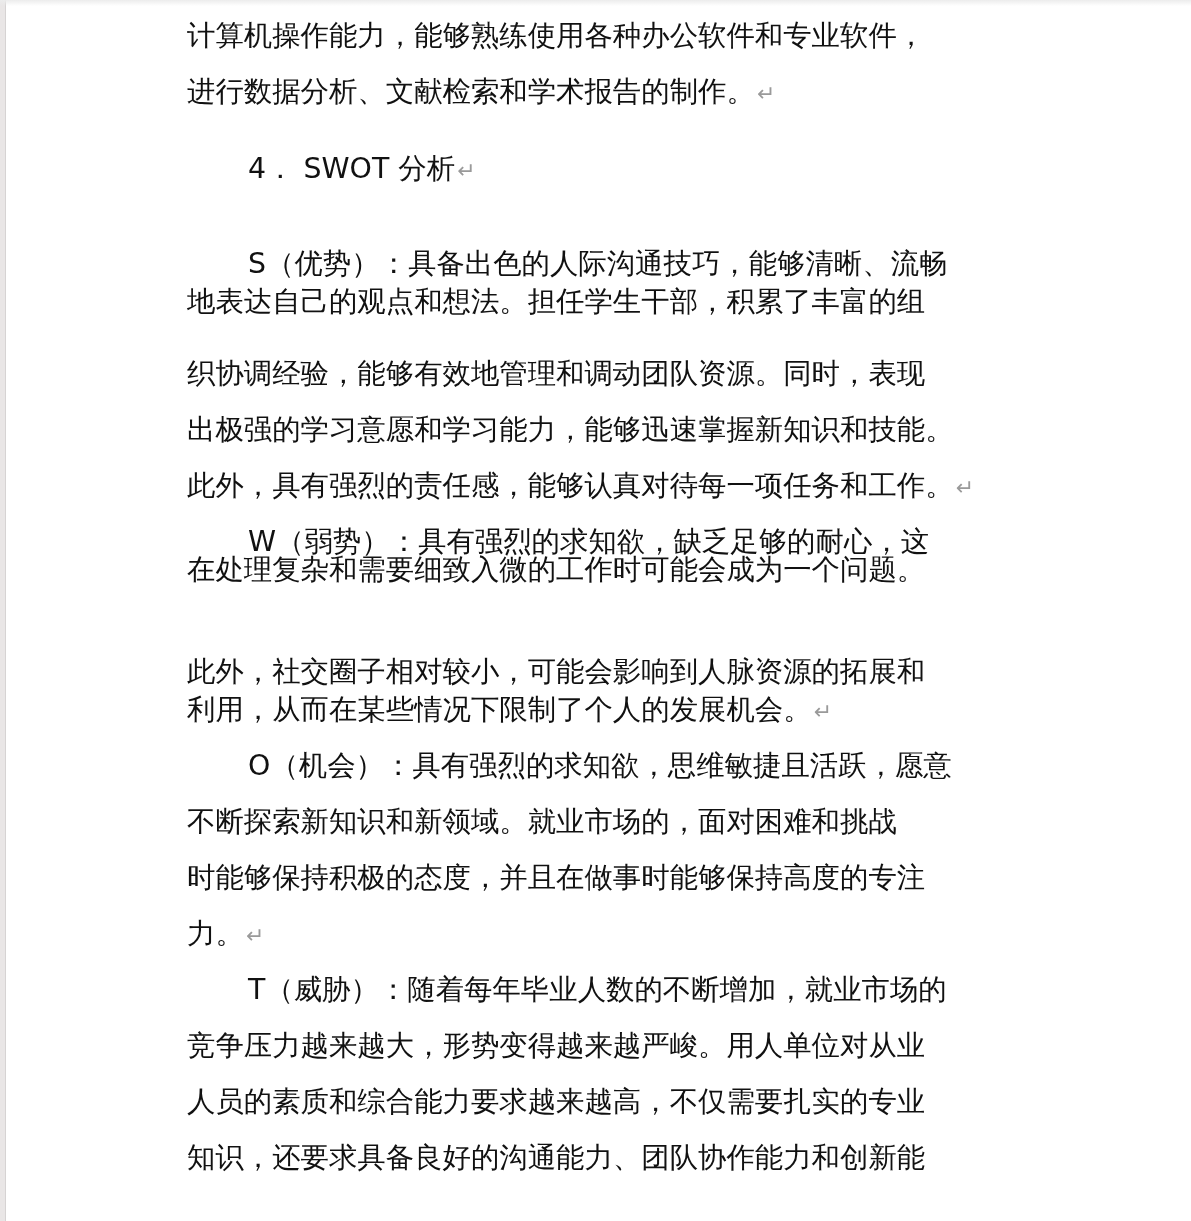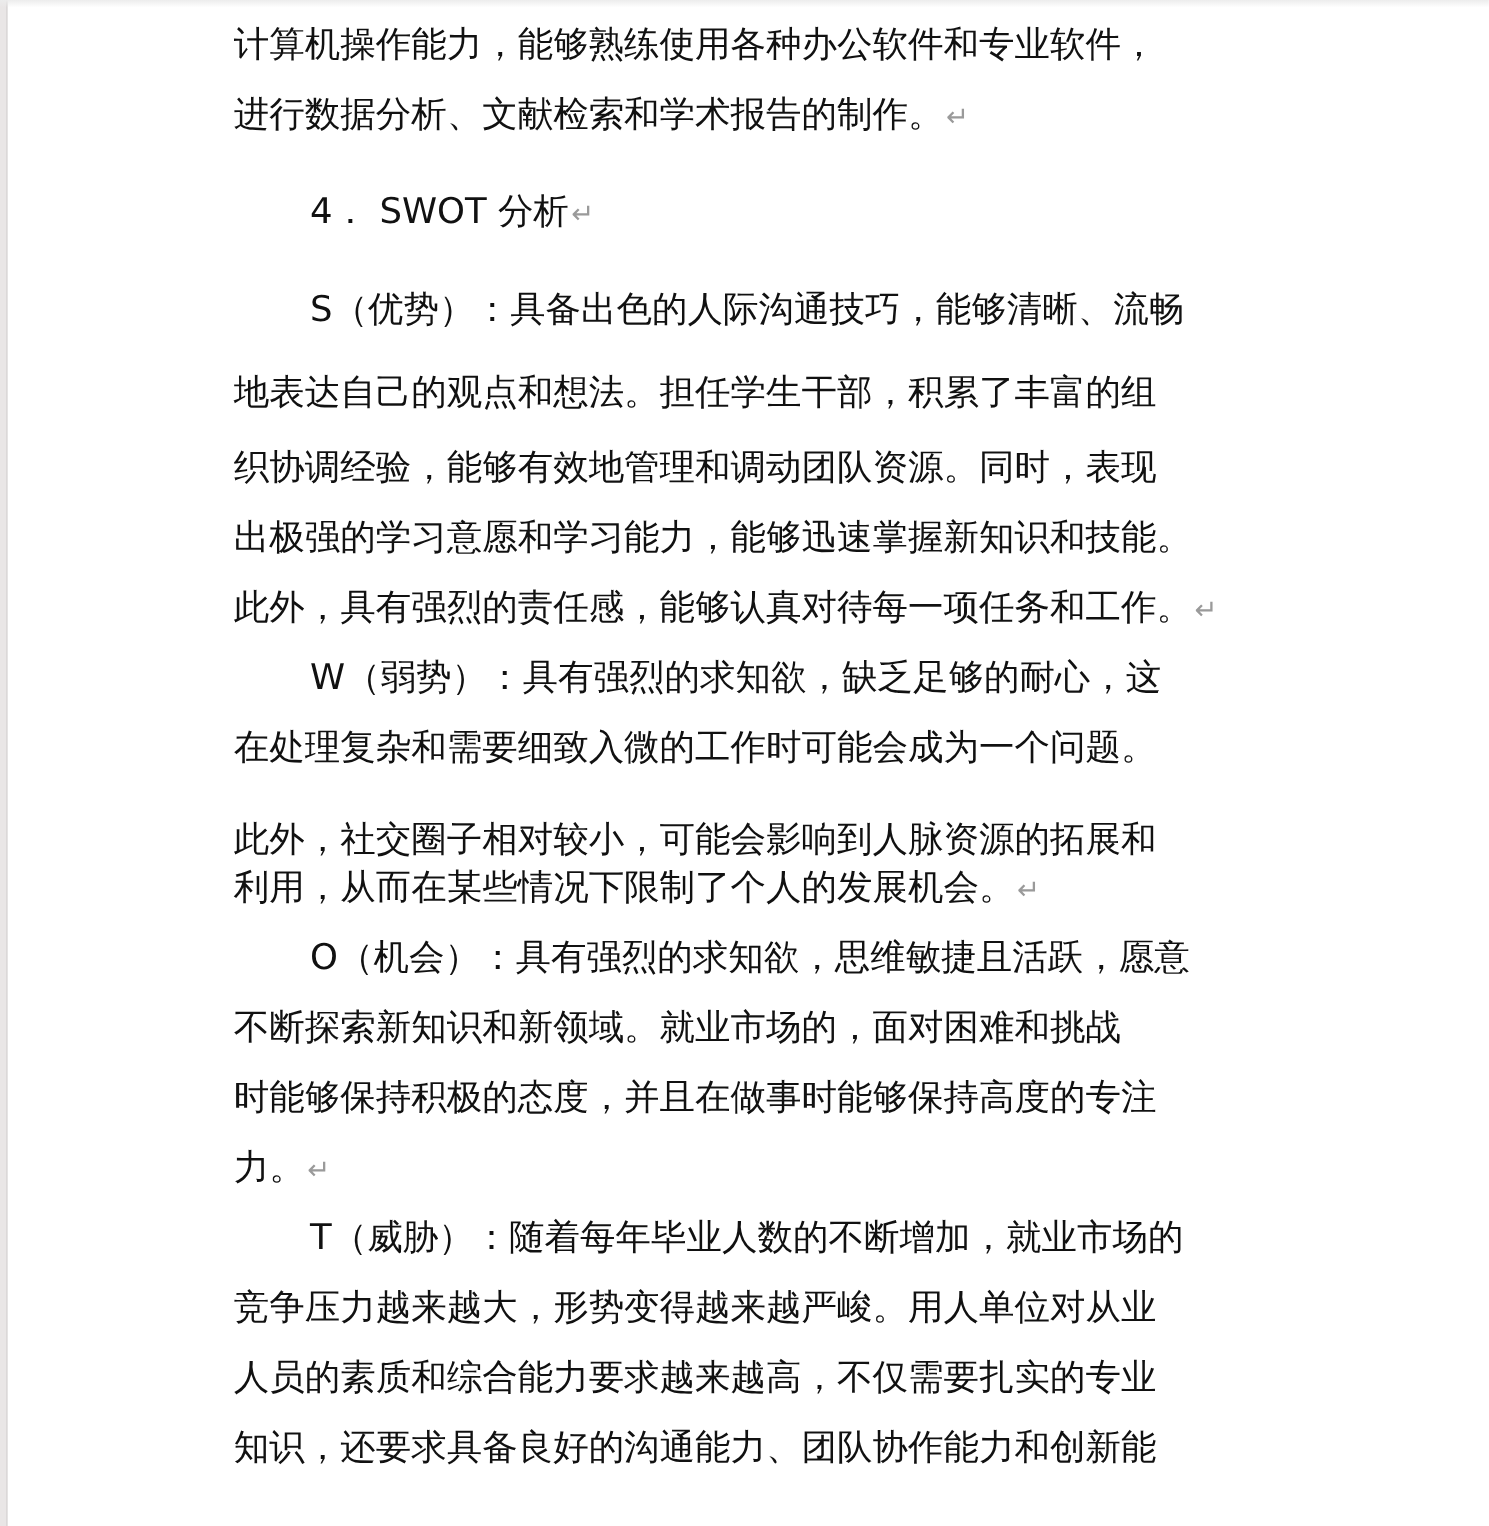--- a/index.html
+++ b/index.html
@@ -45,32 +45,32 @@
   </div>
   <div class="line" style="top:72px">
     <span>进行数据分析、文献检索和学术报告的制作。</span><span class="para-mark">↵</span>
   </div>
 
   <div class="line" style="top:149px; left:61px">
     <span class="latin">4．</span>
     <span class="latin">SWOT 分析</span><span class="para-mark">↵</span>
   </div>
 
-  <div class="line" style="top:228px; left:61px">
+  <div class="line" style="top:244px; left:61px">
     <span class="latin">S（优势）：</span><span>具备出色的人际沟通技巧，能够清晰、流畅</span>
   </div>
-  <div class="line" style="top:294px"><span>地表达自己的观点和想法。担任学生干部，积累了丰富的组</span></div>
+  <div class="line" style="top:282px"><span>地表达自己的观点和想法。担任学生干部，积累了丰富的组</span></div>
   <div class="line" style="top:354px"><span>织协调经验，能够有效地管理和调动团队资源。同时，表现</span></div>
   <div class="line" style="top:410px"><span>出极强的学习意愿和学习能力，能够迅速掌握新知识和技能。</span></div>
   <div class="line" style="top:466px"><span>此外，具有强烈的责任感，能够认真对待每一项任务和工作。</span><span class="para-mark">↵</span></div>
 
   <div class="line" style="top:522px; left:61px">
     <span class="latin">W（弱势）：</span><span>具有强烈的求知欲，缺乏足够的耐心，这</span>
   </div>
-  <div class="line" style="top:578px"><span>在处理复杂和需要细致入微的工作时可能会成为一个问题。</span></div>
+  <div class="line" style="top:550px"><span>在处理复杂和需要细致入微的工作时可能会成为一个问题。</span></div>
   <div class="line" style="top:652px"><span>此外，社交圈子相对较小，可能会影响到人脉资源的拓展和</span></div>
   <div class="line" style="top:690px"><span>利用，从而在某些情况下限制了个人的发展机会。</span><span class="para-mark">↵</span></div>
 
   <div class="line" style="top:746px; left:61px">
     <span class="latin">O（机会）：</span><span>具有强烈的求知欲，思维敏捷且活跃，愿意</span>
   </div>
   <div class="line" style="top:802px"><span>不断探索新知识和新领域。就业市场的，面对困难和挑战</span></div>
   <div class="line" style="top:858px"><span>时能够保持积极的态度，并且在做事时能够保持高度的专注</span></div>
   <div class="line" style="top:914px"><span>力。</span><span class="para-mark">↵</span></div>
 

